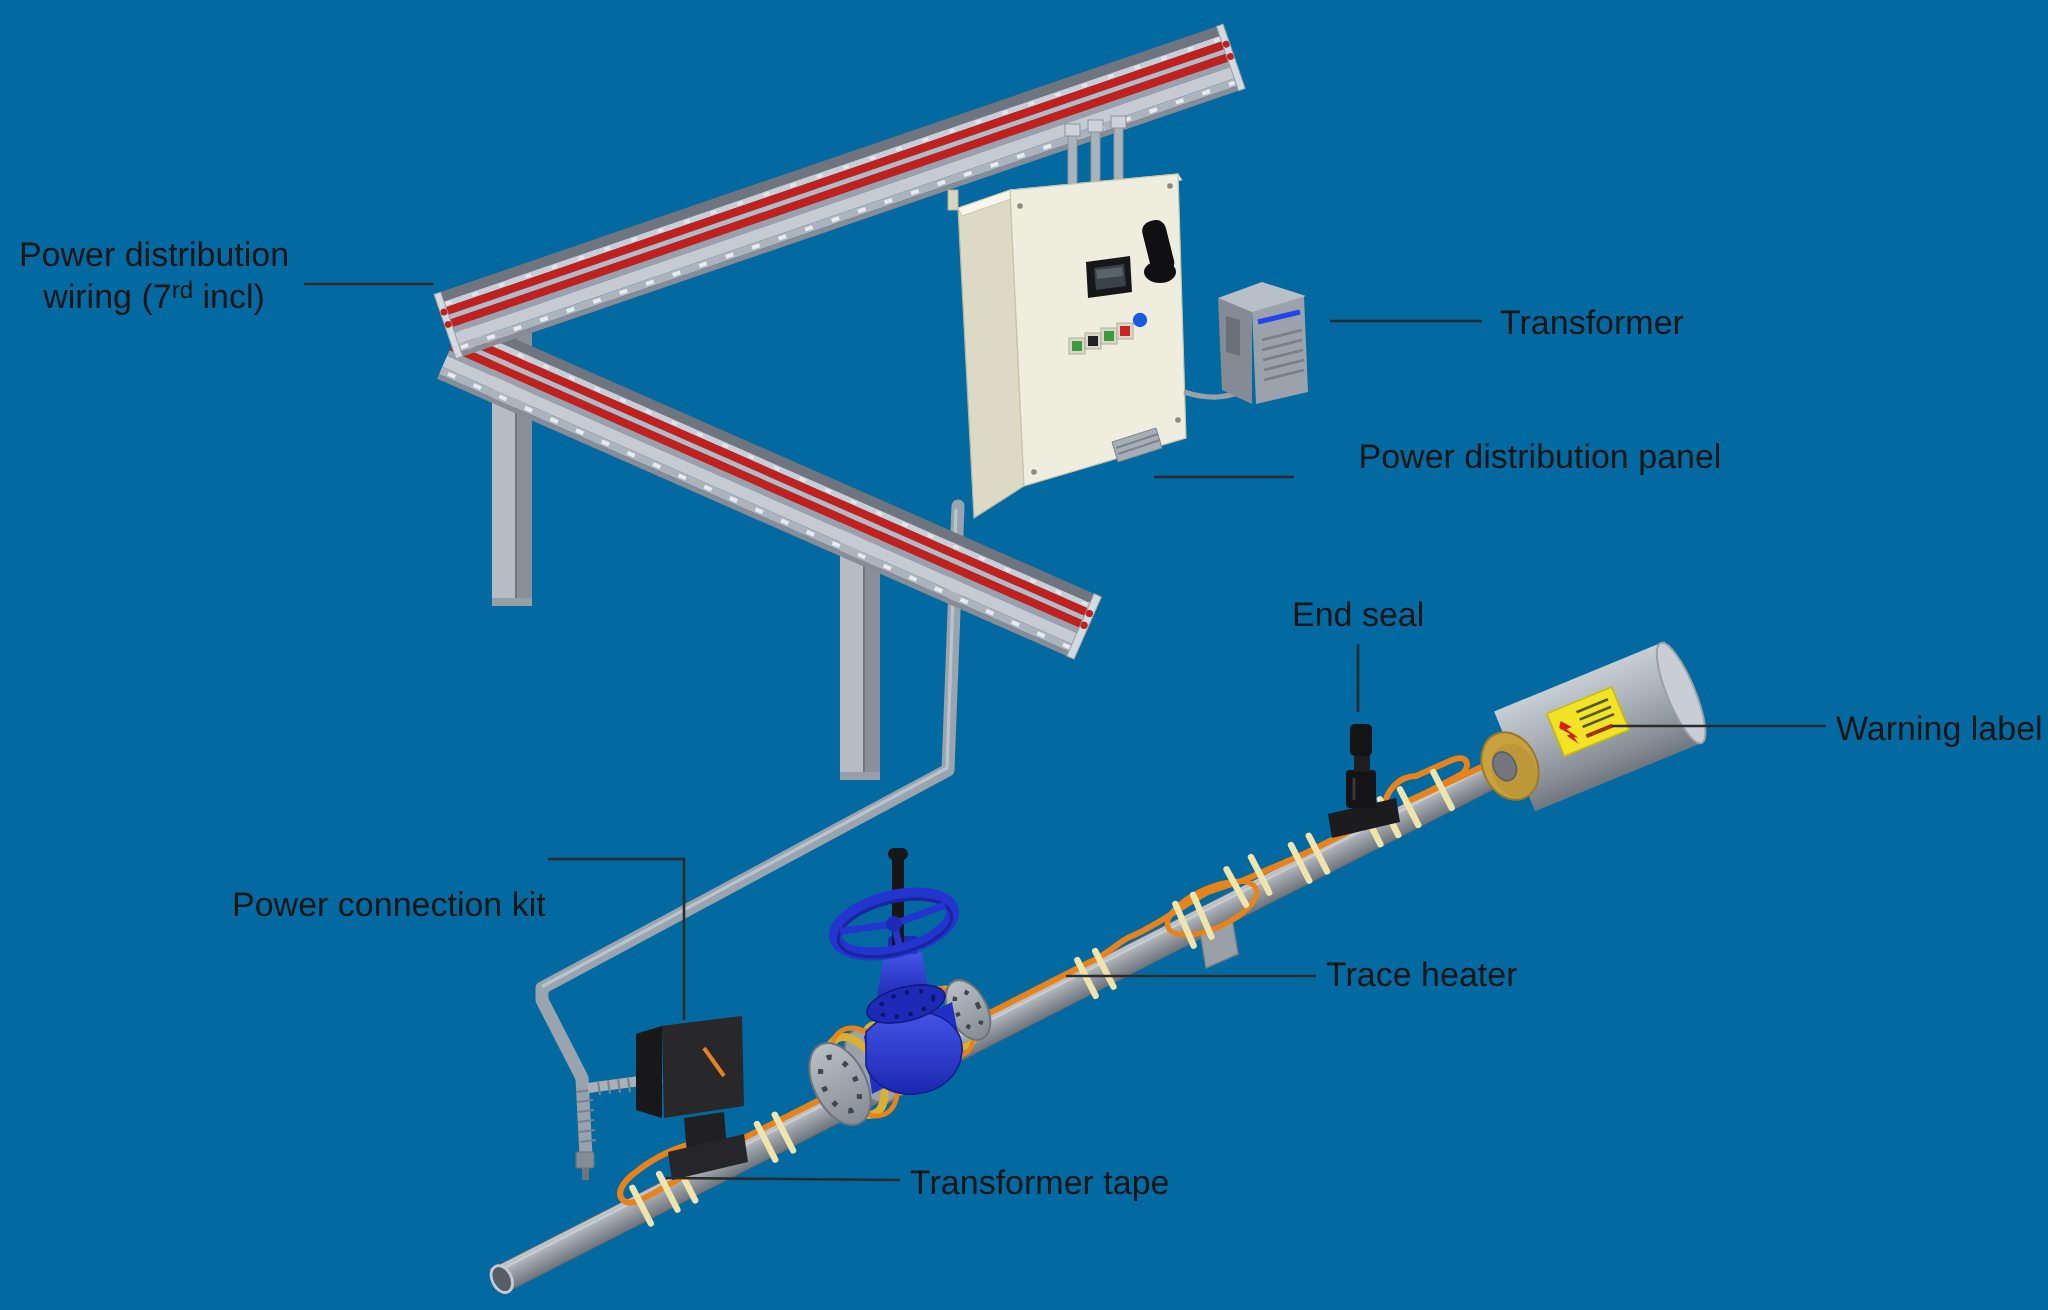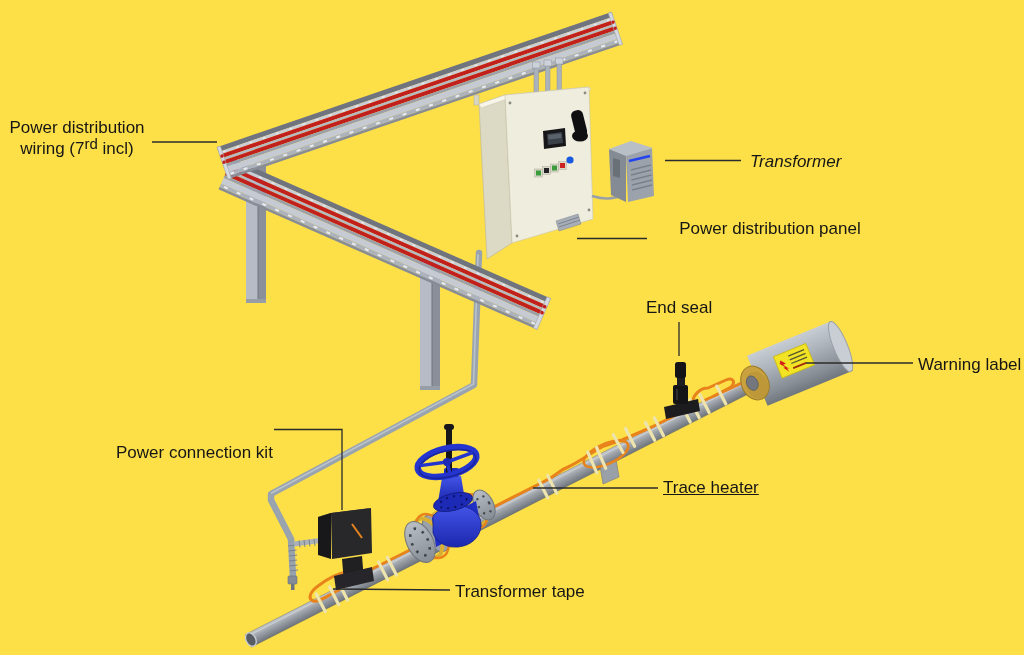--- a/index.html
+++ b/index.html
@@ -1,21 +1,21 @@
 <!DOCTYPE html>
 <html><head>
 <meta charset="utf-8">
 <style>
   html,body{margin:0;padding:0;background:#ffffff;}
-  .stage{position:relative;width:1024px;height:655px;background:#fde047;
+  .stage{position:relative;width:1024px;height:655px;background:#0369a1;
          font-family:"Liberation Sans",sans-serif;overflow:hidden;}
   .stage svg{position:absolute;left:0;top:0;}
   .label{position:absolute;font-size:17px;line-height:21px;color:#161616;white-space:nowrap;}
   .label.center{text-align:center;white-space:normal;}
-  .label sup{font-size:15px;line-height:0;vertical-align:5px;}
+  .label sup{font-size:12px;line-height:0;vertical-align:5px;}
 </style>
 </head>
 <body>
 
 <div class="stage">
 
 <svg width="1024" height="655" viewBox="0 0 1024 655">
   <defs>
     <linearGradient id="pipeGrad" x1="0" y1="-7" x2="0" y2="7" gradientUnits="userSpaceOnUse">
       <stop offset="0" stop-color="#c6cacf"></stop>
@@ -306,29 +306,29 @@
     <line x1="533" y1="488" x2="658" y2="488"></line>
     <line x1="333" y1="589" x2="450" y2="590"></line>
   </g>
 </svg>
 
 <div class="label center" style="left:4px;top:117px;width:146px;">
   <div>Power distribution</div>
   <div><span>wiring (7</span><sup>rd</sup><span> incl)</span></div>
 </div>
 
-<div class="label" style="left:750px;top:151px;font-style:italic;">Transformer</div>
+<div class="label" style="left:750px;top:151px;">Transformer</div>
 
 <div class="label center" style="left:650px;top:218px;width:240px;text-align:center;">
   <div>Power distribution panel</div>
 </div>
 
 <div class="label" style="left:646px;top:297px;text-align:center;">End seal</div>
 
 <div class="label" style="left:918px;top:354px;text-align:center;">Warning label</div>
 
 <div class="label" style="left:116px;top:442px;">Power connection kit</div>
 
-<div class="label" style="left:663px;top:477px;text-decoration:underline;">Trace heater</div>
+<div class="label" style="left:663px;top:477px;">Trace heater</div>
 
 <div class="label" style="left:455px;top:581px;">Transformer tape</div>
 
 </div>
 
 </body></html>

